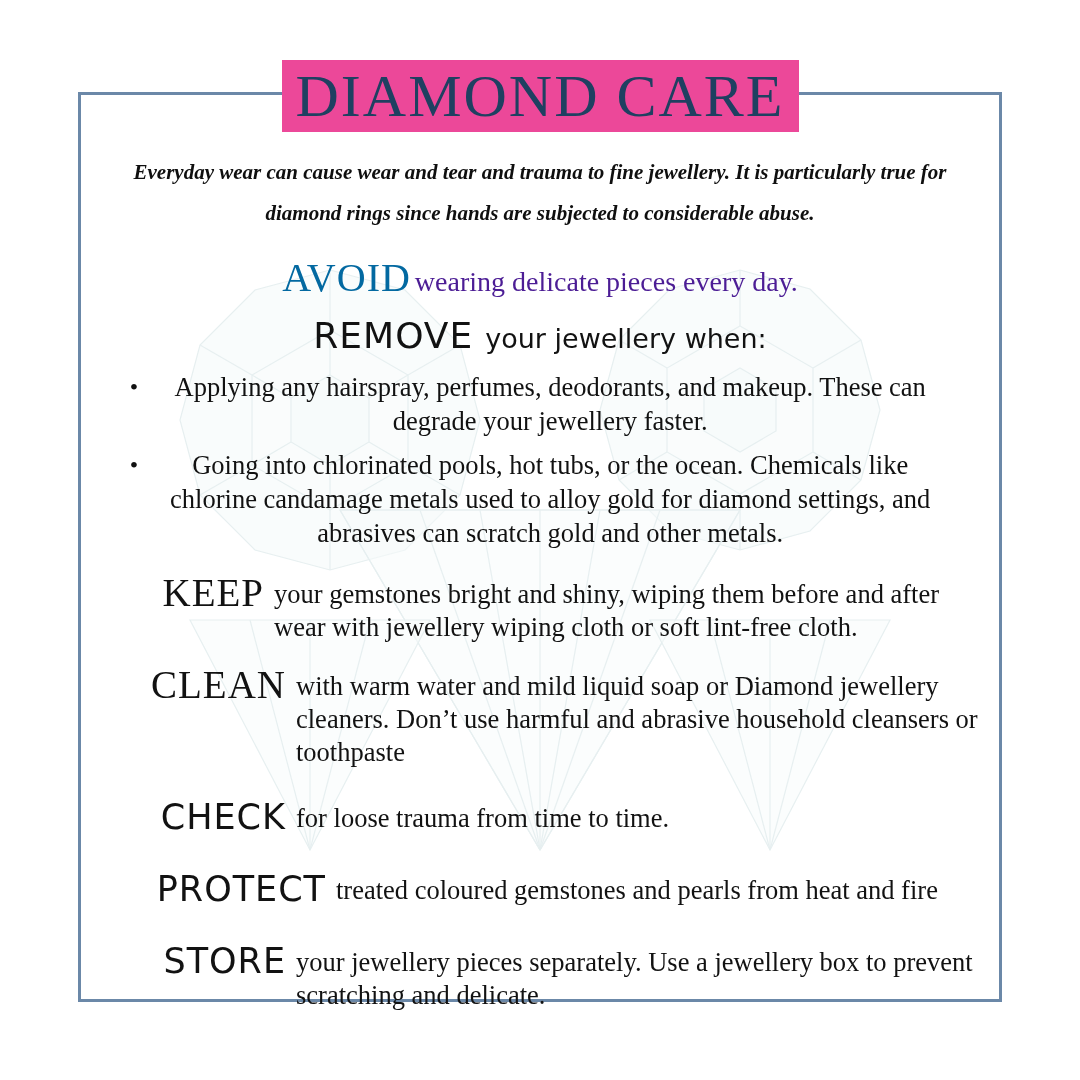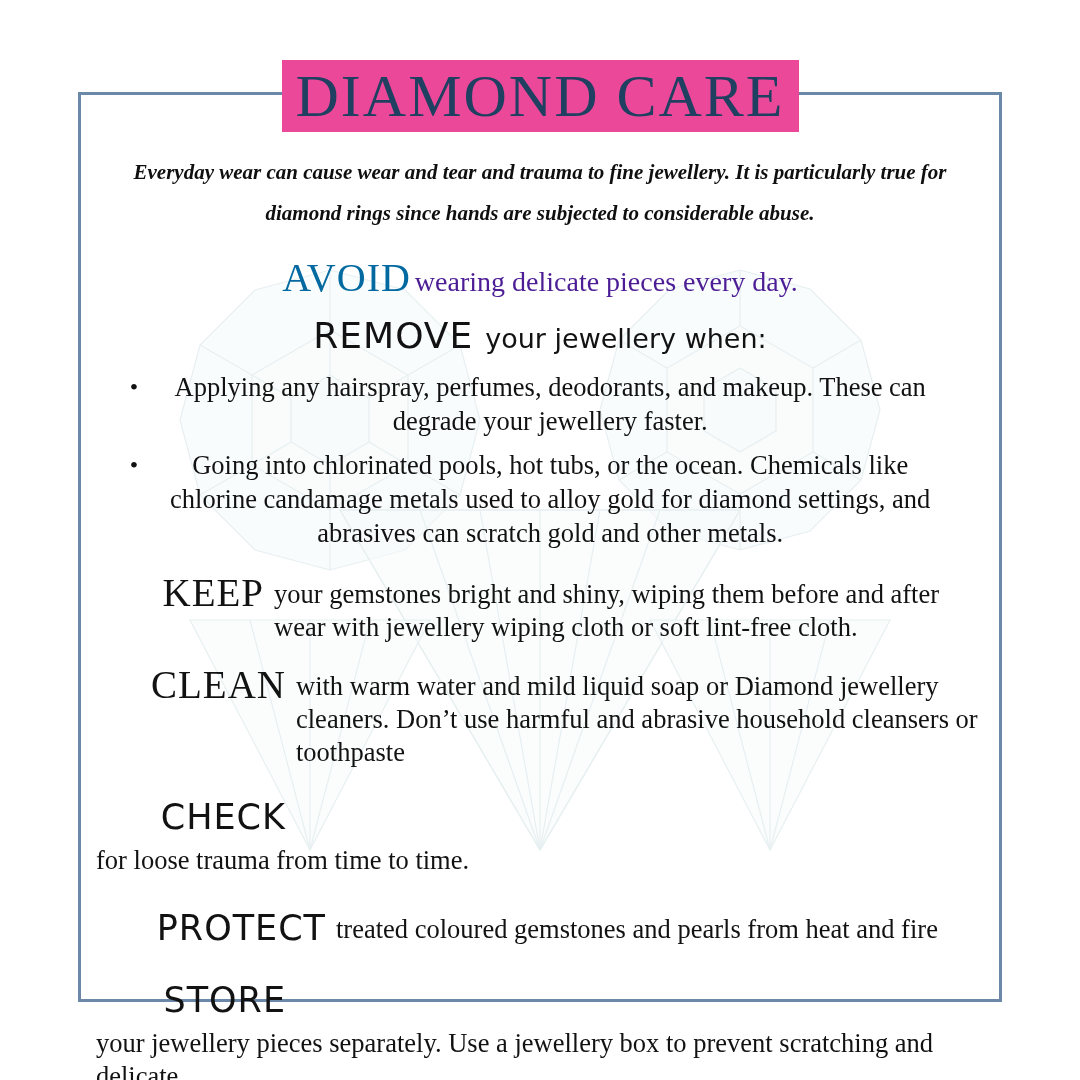--- a/index.html
+++ b/index.html
@@ -182,23 +182,23 @@
   }
 
   .row-keep .label   { width: 168px; }
   .row-clean .label  { width: 190px; }
   .row-check .label  { width: 190px; }
   .row-protect .label{ width: 230px; }
   .row-store .label  { width: 190px; }
 
   .row-keep    { margin-top: 22px; }
   .row-clean   { margin-top: 20px; }
-  .row-check   { margin-top: 27px; flex-direction: column; }
+  .row-check   { margin-top: 27px; }
   .row-protect { margin-top: 30px; }
-  .row-store   { margin-top: 30px; flex-direction: column; }
+  .row-store   { margin-top: 30px; }
 </style>
 </head>
 <body>
 
 <div class="poster">
 
   <svg class="watermark" viewBox="0 0 760 700">
     <g stroke="#cfe0e2" stroke-width="1.2" fill="#e9f2f2" fill-opacity="0.55">
 
       <g transform="translate(170,230)">

